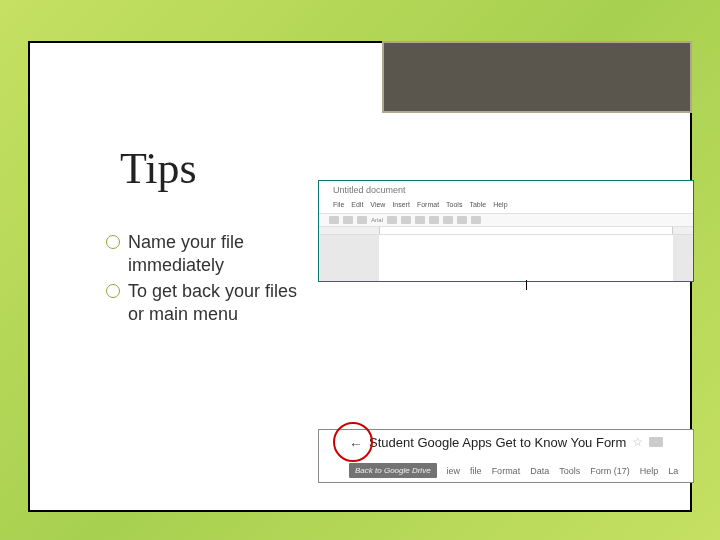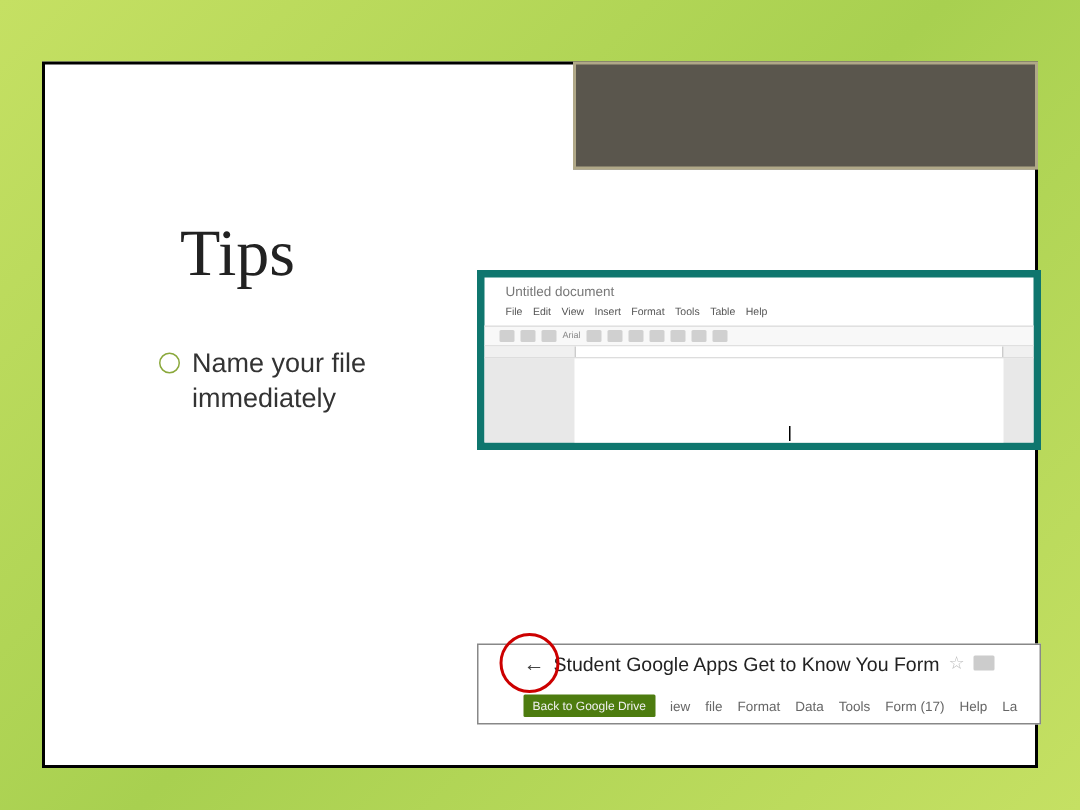--- a/index.html
+++ b/index.html
@@ -60,22 +60,22 @@
     border-radius: 50%;
     flex-shrink: 0;
     margin-top: 4px;
     margin-right: 8px;
   }
   .screenshot1 {
     position: absolute;
     top: 137px;
     left: 288px;
     width: 376px;
-    height: 120px;
-    border: 5px solid #0f766e;
+    height: 102px;
+    border: 1px solid #0f766e;
     background: #fff;
   }
   .s1-title {
     position: absolute;
     top: 4px;
     left: 14px;
     font-size: 9px;
     color: #777;
   }
   .s1-menu {
@@ -202,39 +202,44 @@
     position: absolute;
     bottom: 4px;
     left: 30px;
     display: flex;
     align-items: center;
     gap: 10px;
     font-size: 9px;
     color: #666;
   }
   .s2-badge {
-    background: #4d7c0f;
+    background: #737373;
     color: #f0f0f0;
     font-size: 8px;
     padding: 3px 6px;
     border-radius: 1px;
+    font-style: italic;
   }
 </style>
 </head>
 <body>
 
 <div class="slide-bg">
   <div class="accent-box"></div>
 
   <div class="slide-title">Tips</div>
 
   <div class="bullets">
     <div class="bullet-row">
       <div class="bullet-mark"></div>
       <div>Name your file immediately</div>
+    </div>
+    <div class="bullet-row">
+      <div class="bullet-mark"></div>
+      <div>To get back your files or main menu</div>
     </div>
   </div>
 
   <div class="screenshot1">
     <div class="s1-title">Untitled document</div>
     <div class="s1-menu">
       <span>File</span>
       <span>Edit</span>
       <span>View</span>
       <span>Insert</span>

